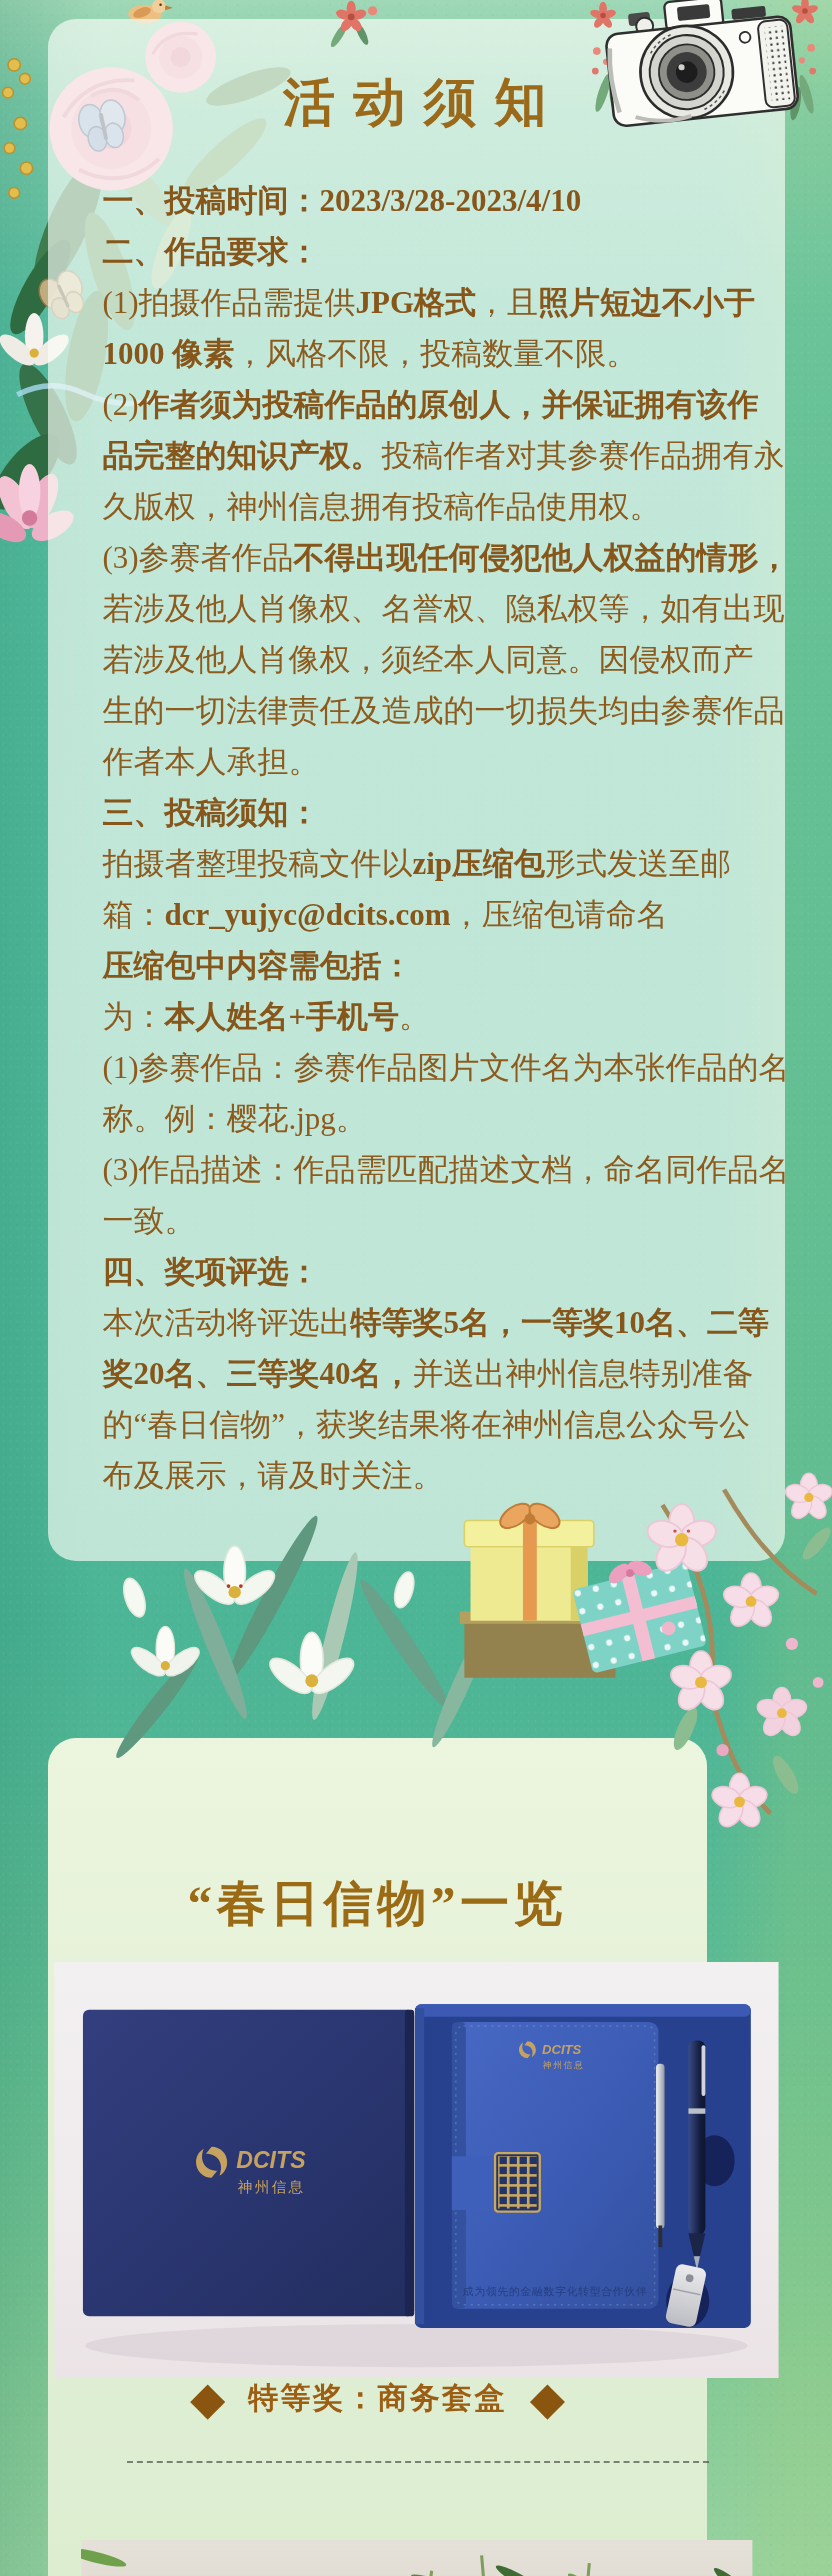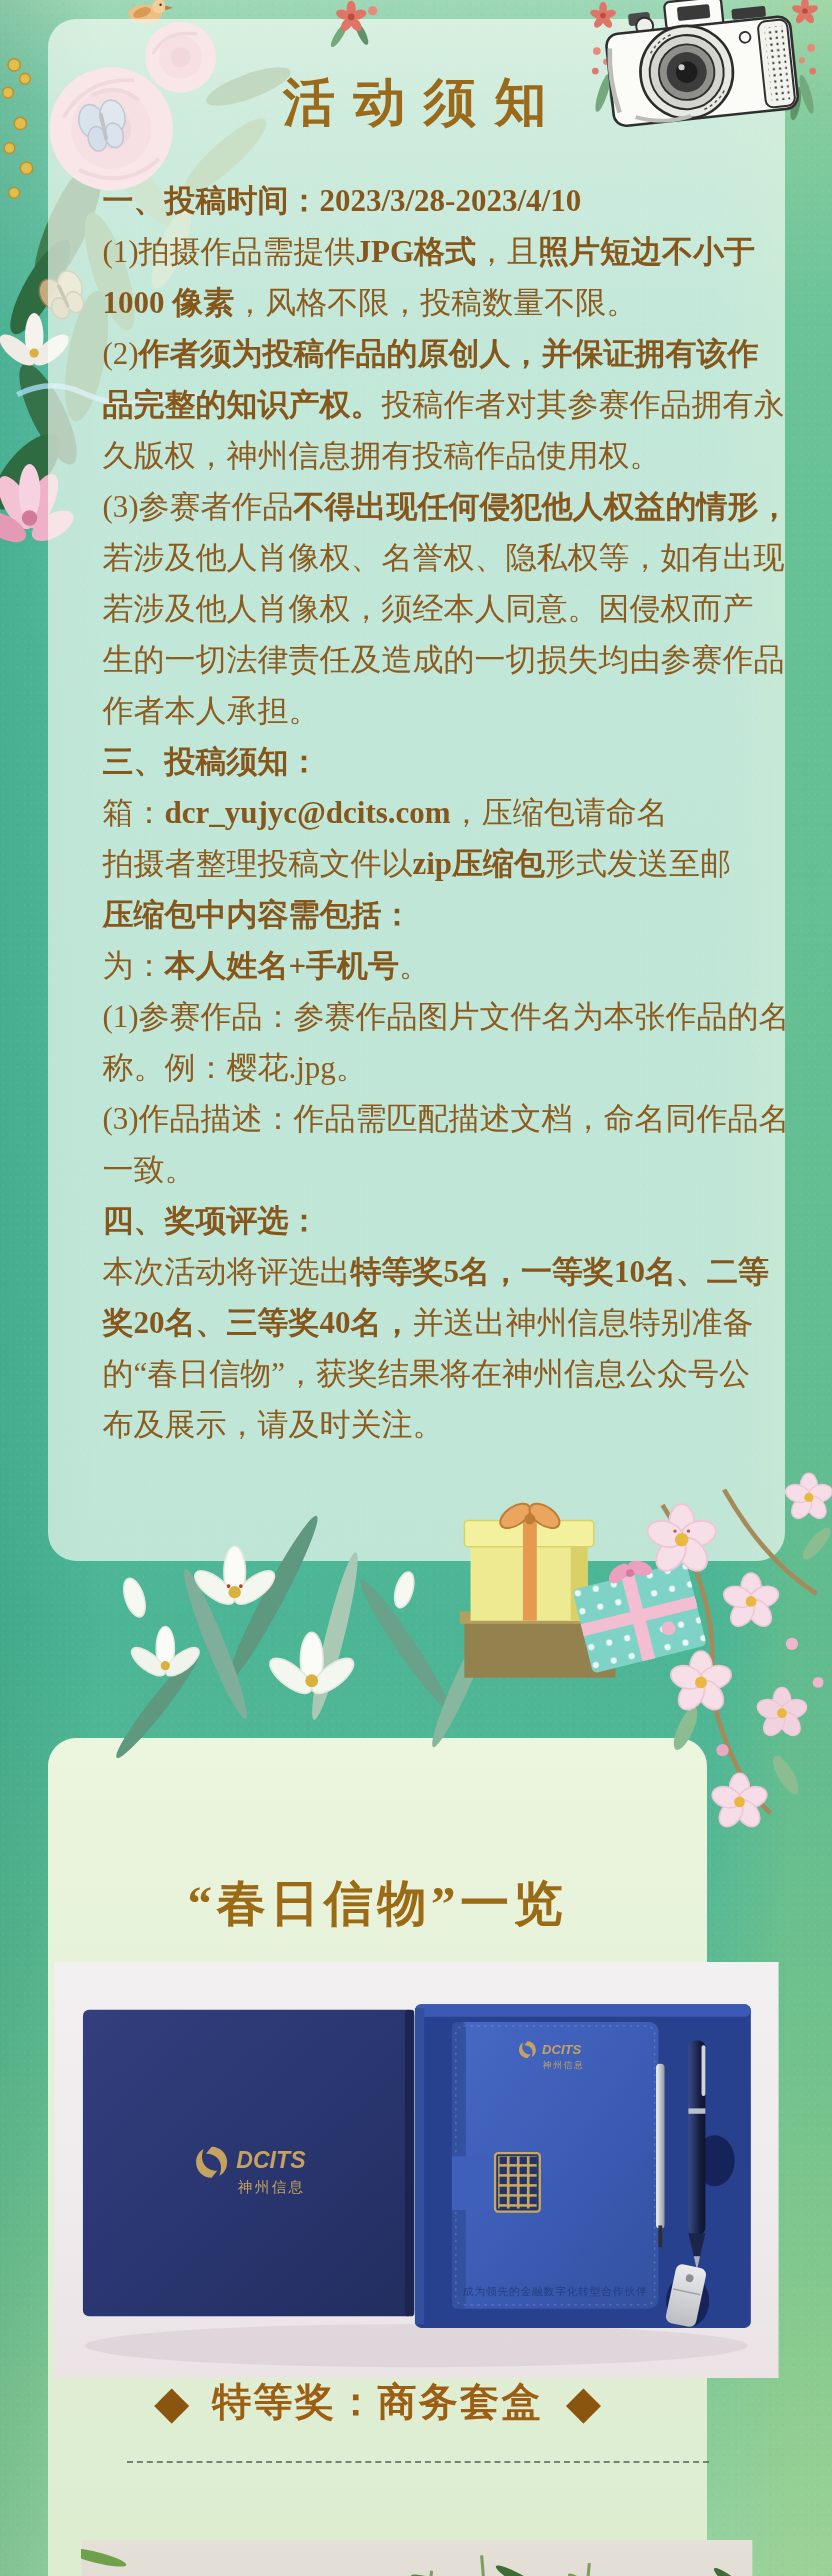--- a/index.html
+++ b/index.html
@@ -37,21 +37,21 @@
   .gift-card{position:absolute;left:48px;top:1738px;width:659px;height:838px;z-index:3;
     background:linear-gradient(180deg,#ecf5de 0%,#e3f0d6 45%,#dcedd0 100%);
     border-radius:28px 28px 0 0;}
   .gift-title{position:absolute;top:133px;left:0;width:100%;margin:0;text-align:center;
     font-size:49px;font-weight:700;letter-spacing:4.6px;color:#9a6a14;}
   .photo1{position:absolute;left:6.2px;top:224px;width:725px;height:416px;}
   .prize-row{position:absolute;top:637px;left:0;width:100%;display:flex;
     justify-content:center;align-items:center;gap:23px;}
   .prize-diamond{font-size:46px;color:#8a550e;line-height:1;
     font-family:"DejaVu Sans",sans-serif;}
-  .prize-label{font-size:39px;font-weight:700;color:#9c5e12;letter-spacing:2.3px;}
+  .prize-label{font-size:30px;font-weight:700;color:#9c5e12;letter-spacing:2.3px;}
   .dash-divider{position:absolute;top:723px;left:79px;width:582px;height:0;
     border-top:2.7px dashed #4f544b;opacity:.7;}
   .photo2{position:absolute;left:33px;top:802px;width:672px;height:200px;overflow:hidden;}
   .logo-sans{font-family:"Liberation Sans","DejaVu Sans",sans-serif;}
 </style>
 </head>
 <body>
 
 <div class="grain"></div>
 
@@ -207,33 +207,34 @@
     <path d="M86,70 a56,56 0 0 1 30,-22" stroke="#555" stroke-width="2" stroke-dasharray="4 4" fill="none"></path>
     <path d="M176,128 a56,56 0 0 1 -30,22" stroke="#555" stroke-width="2" stroke-dasharray="4 4" fill="none"></path>
     <path d="M58,150 q36,14 72,6" stroke="#bdbdb8" stroke-width="5" fill="none"></path>
   </g>
 </svg>
 
 <section class="notice-card">
   <h1 class="notice-title">活动须知</h1>
   <div class="notice-body">
       <div class="notice-line"><span class="b">一、投稿时间：2023/3/28-2023/4/10</span></div>
+      <div class="notice-line"><span class="b">二、作品要求：</span></div>
       <div class="notice-line"><span>(1)拍摄作品需提供</span><span class="b">JPG格式</span><span>，且</span><span class="b">照片短边不小于</span></div>
       <div class="notice-line"><span class="b">1000 像素</span><span>，风格不限，投稿数量不限。</span></div>
       <div class="notice-line"><span>(2)</span><span class="b">作者须为投稿作品的原创人，并保证拥有该作</span></div>
       <div class="notice-line"><span class="b">品完整的知识产权。</span><span>投稿作者对其参赛作品拥有永</span></div>
       <div class="notice-line"><span>久版权，神州信息拥有投稿作品使用权。</span></div>
       <div class="notice-line"><span>(3)参赛者作品</span><span class="b">不得出现任何侵犯他人权益的情形，</span></div>
       <div class="notice-line"><span>若涉及他人肖像权、名誉权、隐私权等，如有出现</span></div>
       <div class="notice-line"><span>若涉及他人肖像权，须经本人同意。因侵权而产</span></div>
       <div class="notice-line"><span>生的一切法律责任及造成的一切损失均由参赛作品</span></div>
       <div class="notice-line"><span>作者本人承担。</span></div>
       <div class="notice-line"><span class="b">三、投稿须知：</span></div>
+      <div class="notice-line"><span>拍摄者整理投稿文件以</span><span class="b">zip压缩包</span><span>形式发送至邮</span></div>
       <div class="notice-line"><span>箱：</span><span class="b">dcr_yujyc@dcits.com</span><span>，压缩包请命名</span></div>
-      <div class="notice-line"><span>拍摄者整理投稿文件以</span><span class="b">zip压缩包</span><span>形式发送至邮</span></div>
       <div class="notice-line"><span class="b">压缩包中内容需包括：</span></div>
       <div class="notice-line"><span>为：</span><span class="b">本人姓名+手机号</span><span>。</span></div>
       <div class="notice-line"><span>(1)参赛作品：参赛作品图片文件名为本张作品的名</span></div>
       <div class="notice-line"><span>称。例：樱花.jpg。</span></div>
       <div class="notice-line"><span>(3)作品描述：作品需匹配描述文档，命名同作品名</span></div>
       <div class="notice-line"><span>一致。</span></div>
       <div class="notice-line"><span class="b">四、奖项评选：</span></div>
       <div class="notice-line"><span>本次活动将评选出</span><span class="b">特等奖5名，一等奖10名、二等</span></div>
       <div class="notice-line"><span class="b">奖20名、三等奖40名，</span><span>并送出神州信息特别准备</span></div>
       <div class="notice-line"><span>的“春日信物”，获奖结果将在神州信息公众号公</span></div>

